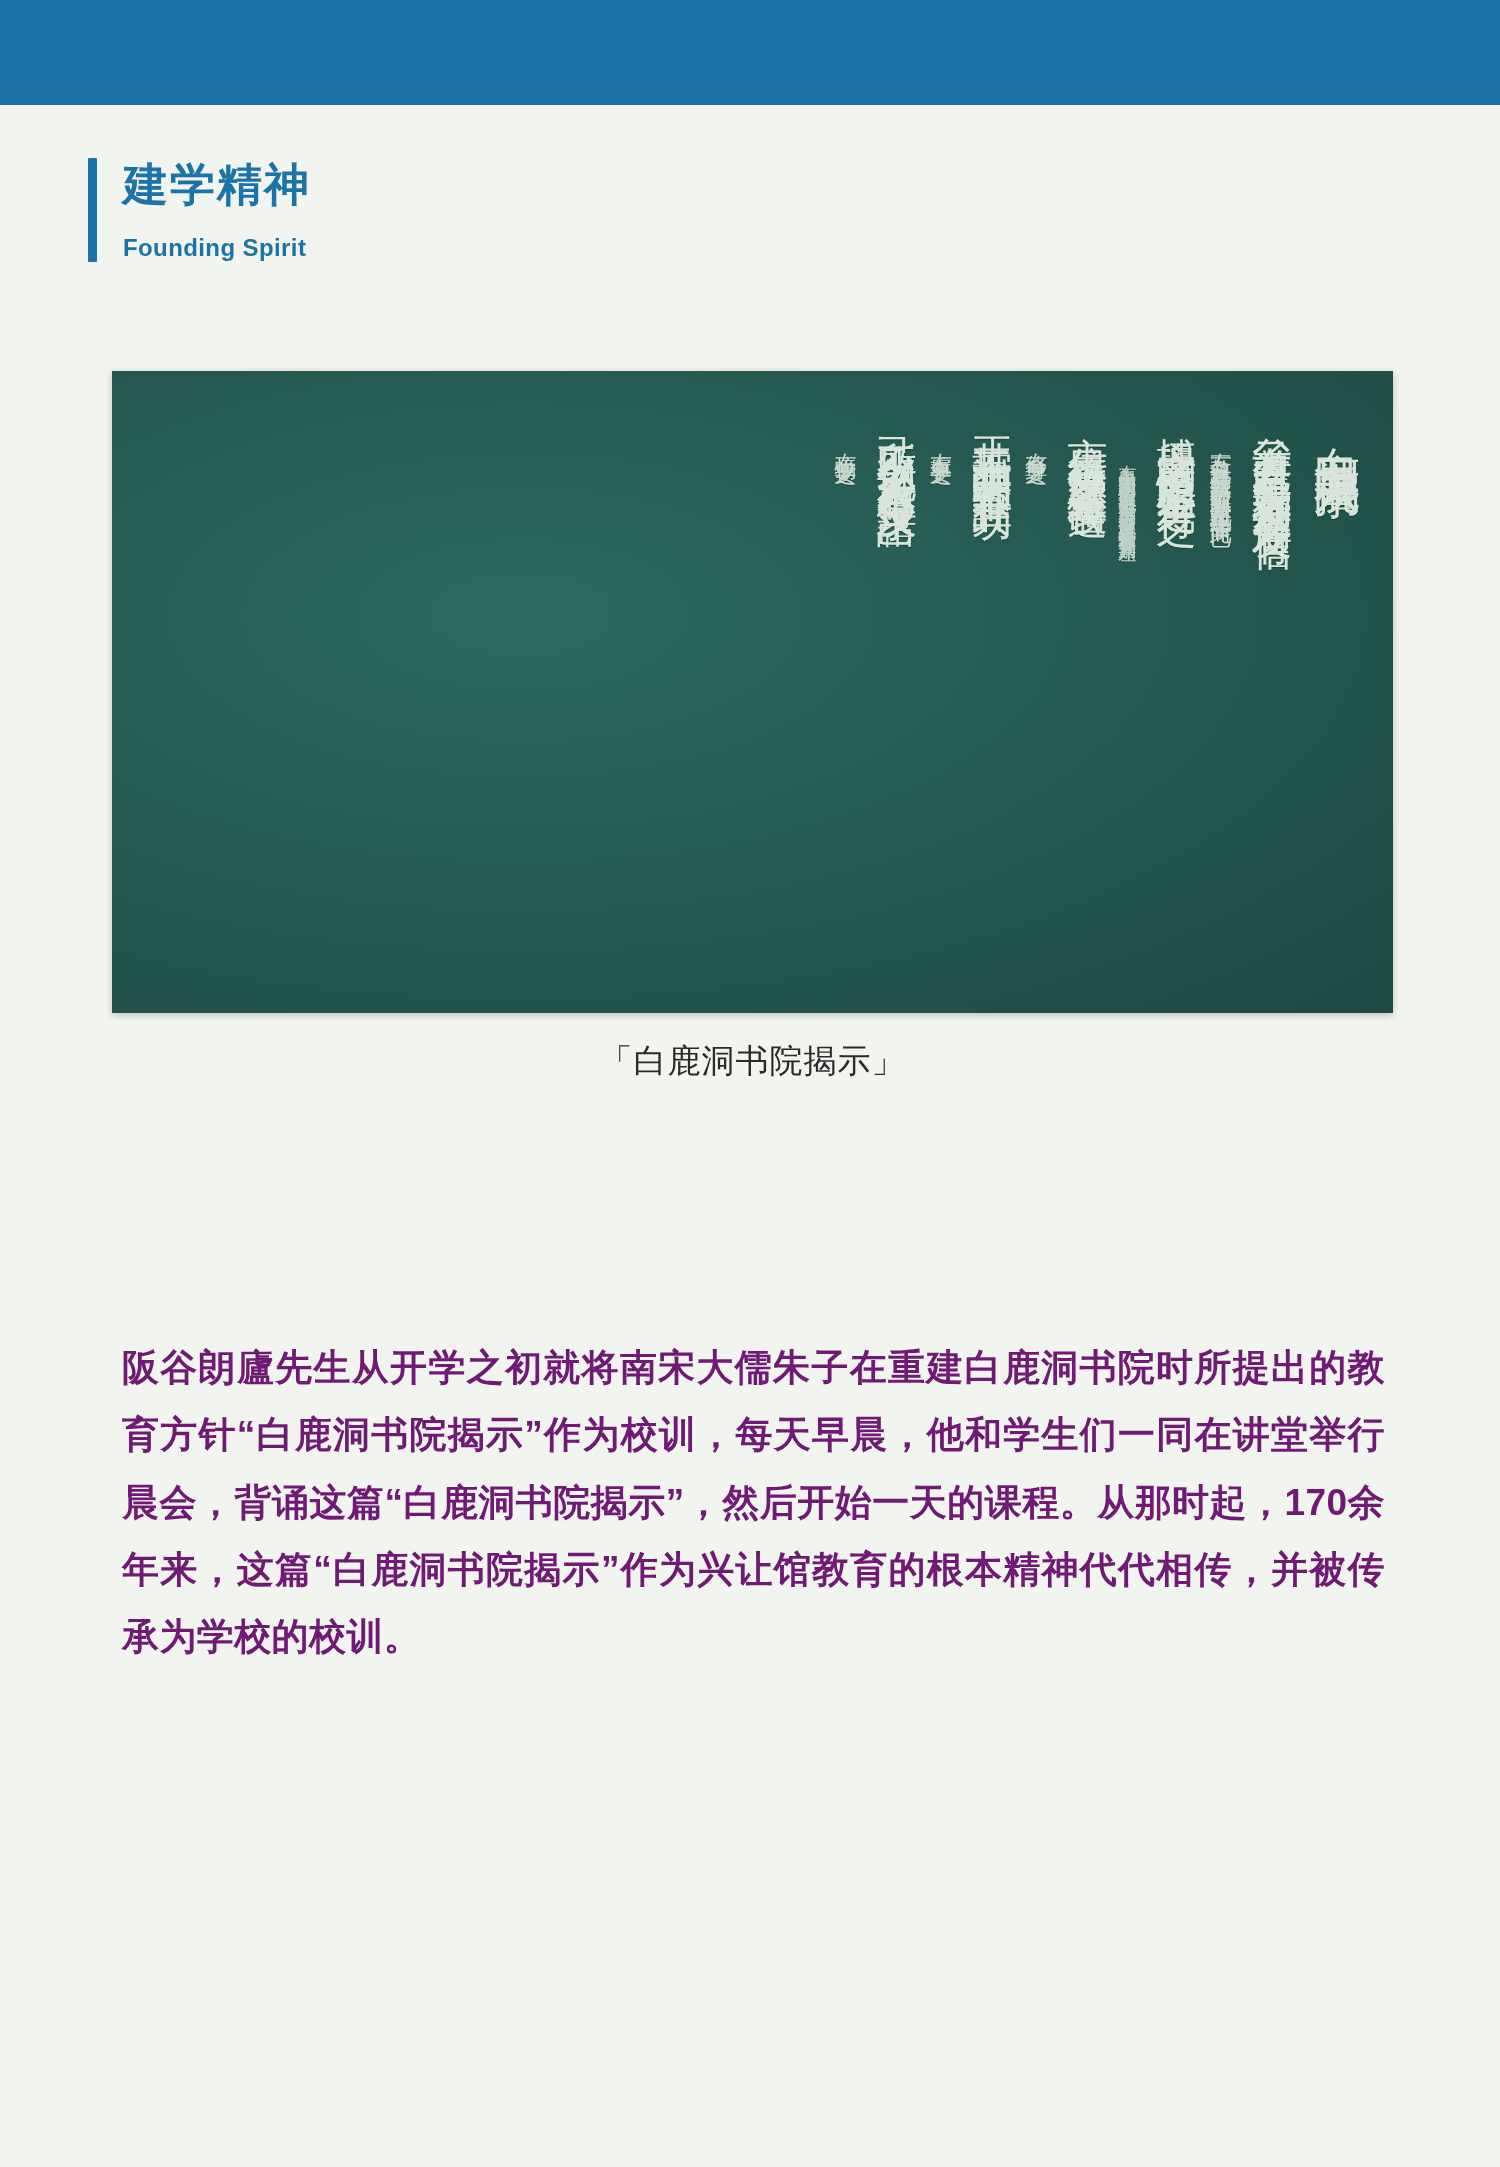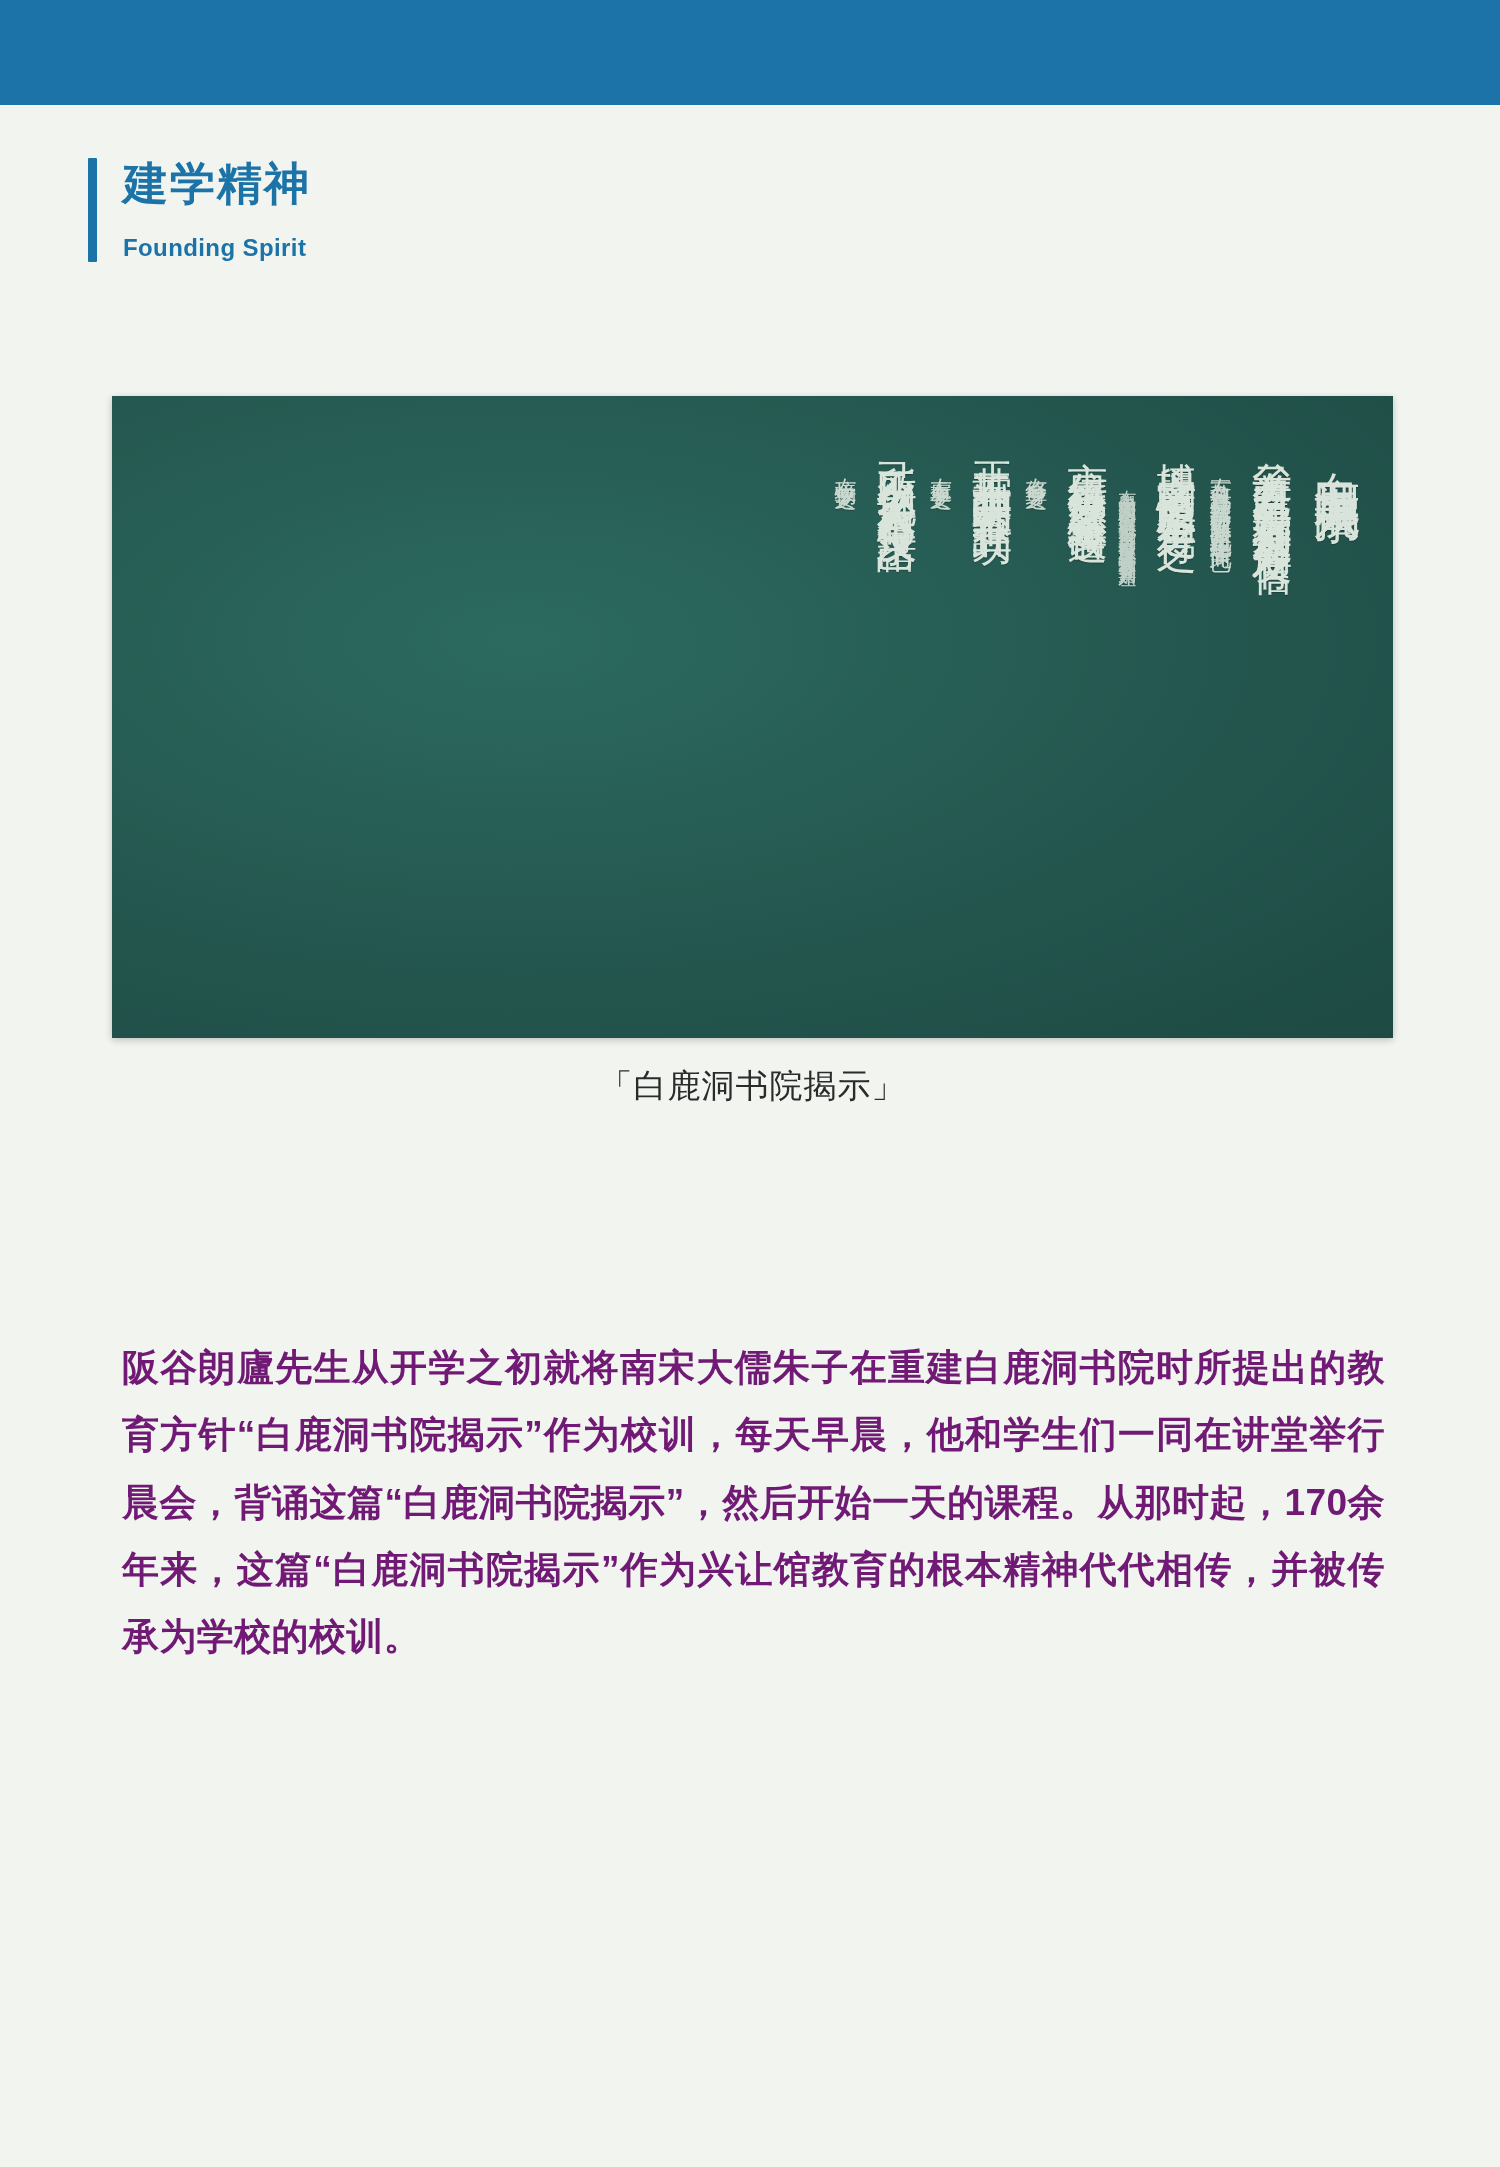--- a/index.html
+++ b/index.html
@@ -49,34 +49,33 @@
     display: flex;
     flex-direction: column;
     justify-content: center;
   }
   .heading-cn {
     font-size: 45px;
     font-weight: bold;
     color: #1c73a8;
     line-height: 1.18;
     letter-spacing: 2px;
-    font-family: Liberation Serif, serif;
   }
   .heading-en {
     font-size: 24px;
     font-weight: bold;
     color: #1c73a8;
     letter-spacing: 0.4px;
     margin-top: 23px;
   }
 
   
   .figure {
     position: absolute;
-    top: 396px;
+    top: 371px;
     left: 112px;
     width: 1281px;
   }
   .plaque {
     position: relative;
     width: 1281px;
     height: 642px;
     background:
       radial-gradient(ellipse at 32% 38%, #2c6a5f 0%, #24574f 55%, #1d4a43 100%);
     box-shadow: 0 2px 7px rgba(0,0,0,0.22);

